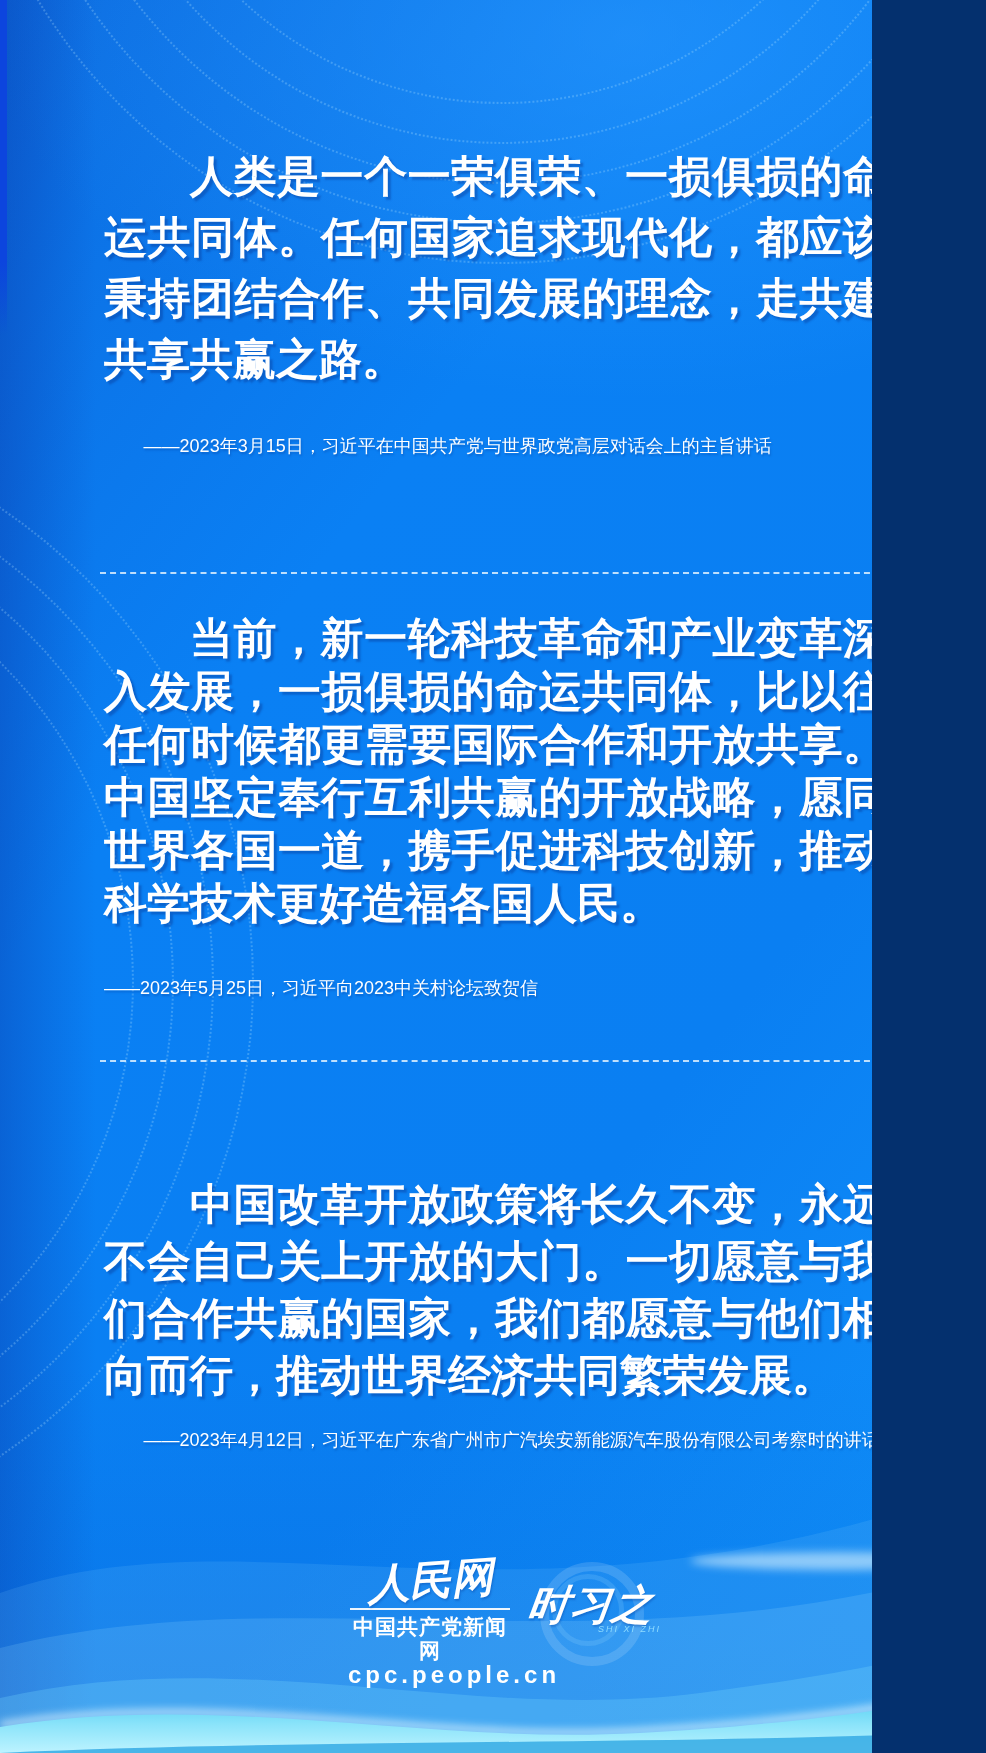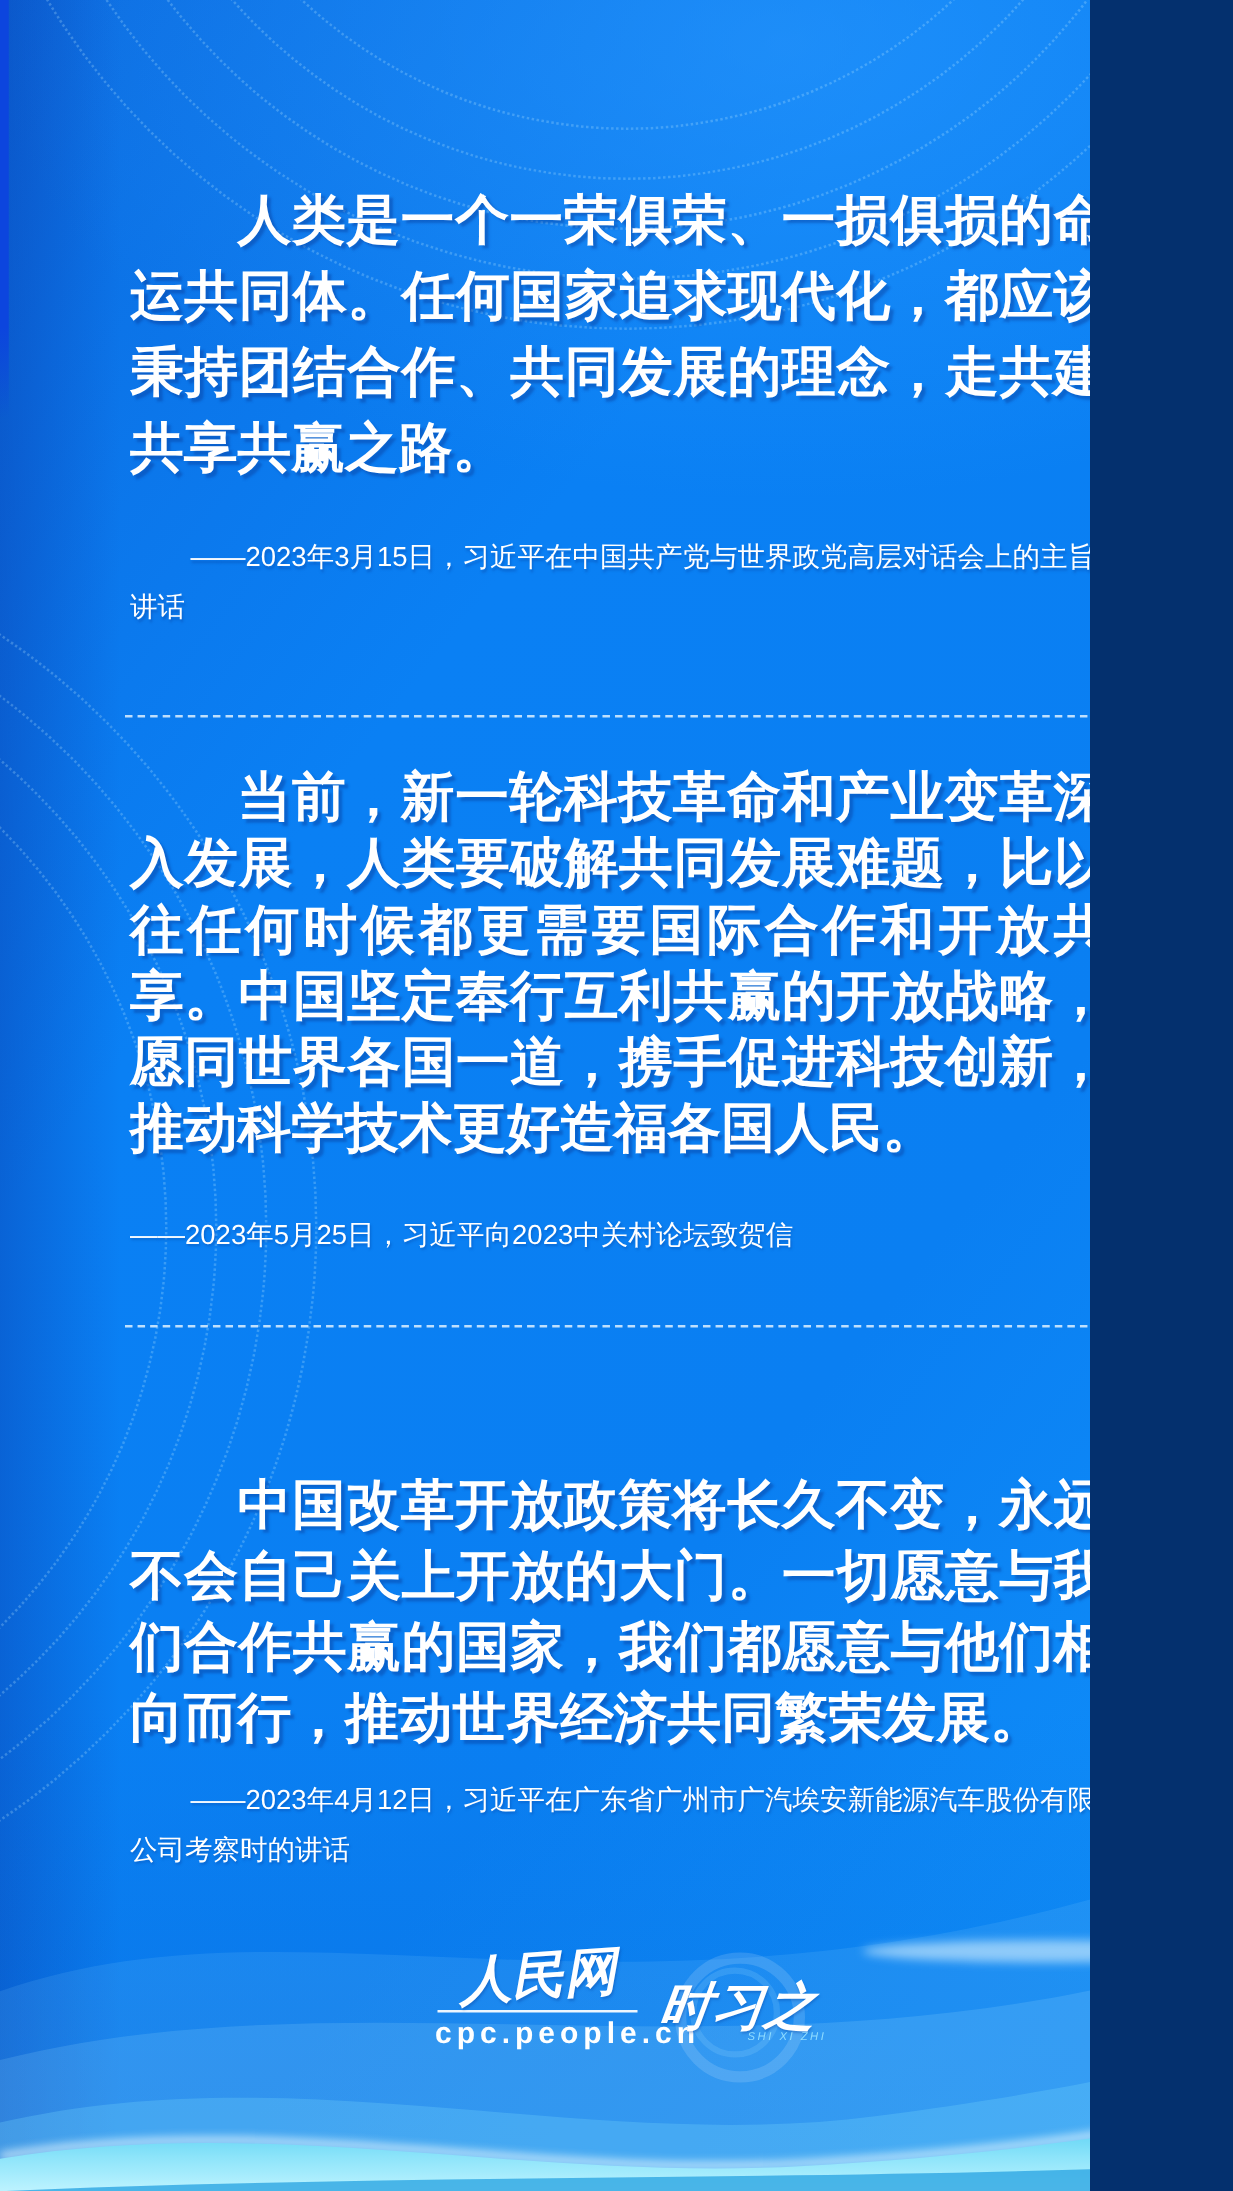--- a/index.html
+++ b/index.html
@@ -21,21 +21,21 @@
   .arc{position:absolute;border:2px dotted rgba(190,235,255,.26);border-radius:50%;}
   
   .quote{
     position:absolute;left:104px;width:782px;margin:0;color:#ffffff;
     font-family:"DejaVu Serif","Liberation Serif",serif;font-weight:bold;
     font-size:43px;text-align:justify;text-indent:2em;
     text-shadow:3px 3px 2px rgba(8,62,158,.45);
   }
   .attr{
     position:absolute;left:104px;width:782px;margin:0;color:#ffffff;
-    font-size:22px;line-height:40px;text-indent:2.2em;text-align:left;
+    font-size:18px;line-height:40px;text-indent:2.2em;text-align:left;
     text-shadow:1px 2px 2px rgba(8,62,158,.4);font-weight:500;
   }
   .attr.right{text-indent:0;text-align:left;}
   .divider{position:absolute;left:100px;width:780px;height:0;
     border-top:2px dashed rgba(235,248,255,.8);}
   
   .people-group{position:absolute;left:348px;top:1558px;width:164px;text-align:center;color:#fff;}
   .people-script{font-family:"DejaVu Serif","Liberation Serif",serif;font-style:italic;
     font-size:42px;font-weight:bold;line-height:46px;transform:rotate(-4deg);
     text-shadow:1px 2px 2px rgba(8,62,158,.35);}
@@ -95,35 +95,36 @@
   </svg>
 
   <section>
     <p class="quote" style="top:146px;line-height:61px;">人类是一个一荣俱荣、一损俱损的命运共同体。任何国家追求现代化，都应该秉持团结合作、共同发展的理念，走共建共享共赢之路。</p>
     <p class="attr" style="top:426px;">——2023年3月15日，习近平在中国共产党与世界政党高层对话会上的主旨讲话</p>
   </section>
 
   <div class="divider" style="top:572px;"></div>
 
   <section>
-    <p class="quote" style="top:612px;line-height:53px;">当前，新一轮科技革命和产业变革深入发展，人类要破解共同发展难题，比以往任何时候都更需要国际合作和开放共享。中国坚定奉行互利共赢的开放战略，愿同世界各国一道，携手促进科技创新，推动科学技术更好造福各国人民。</p>
+    <p class="quote" style="top:612px;line-height:53px;">当前，新一轮科技革命和产业变革深入发展，一损俱损的命运共同体，比以往任何时候都更需要国际合作和开放共享。中国坚定奉行互利共赢的开放战略，愿同世界各国一道，携手促进科技创新，推动科学技术更好造福各国人民。</p>
     <p class="attr right" style="top:968px;">——2023年5月25日，习近平向2023中关村论坛致贺信</p>
   </section>
 
   <div class="divider" style="top:1060px;"></div>
 
   <section>
     <p class="quote" style="top:1128px;line-height:57px;margin-top:48px;">中国改革开放政策将长久不变，永远不会自己关上开放的大门。一切愿意与我们合作共赢的国家，我们都愿意与他们相向而行，推动世界经济共同繁荣发展。</p>
     <p class="attr" style="top:1420px;">——2023年4月12日，习近平在广东省广州市广汽埃安新能源汽车股份有限公司考察时的讲话</p>
   </section>
 
   <footer>
     <div class="people-group">
       <div class="people-script">人民网</div>
       <div class="people-line"></div>
+      <div class="people-name">中国共产党新闻网</div>
       <div class="people-url">cpc.people.cn</div>
     </div>
     <div class="sxz-group">
       <div class="sxz-ring"></div>
       <div class="sxz-ring2"></div>
       <div class="sxz-text">时习之</div>
       <div class="sxz-sub">SHI XI ZHI</div>
     </div>
   </footer>
 

